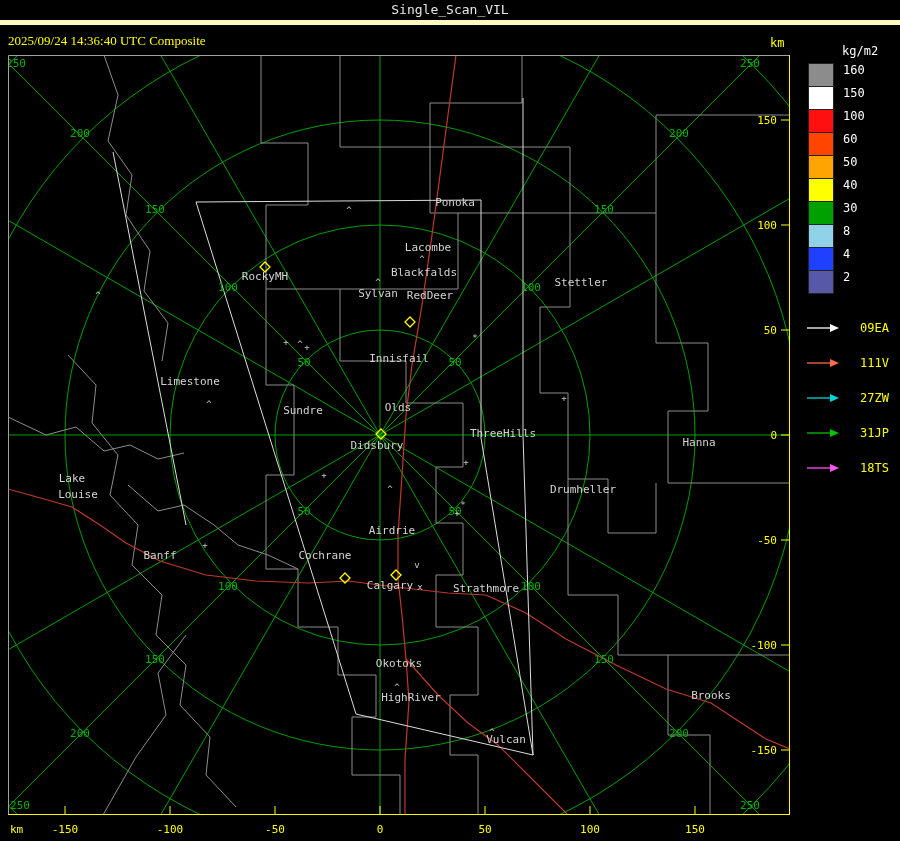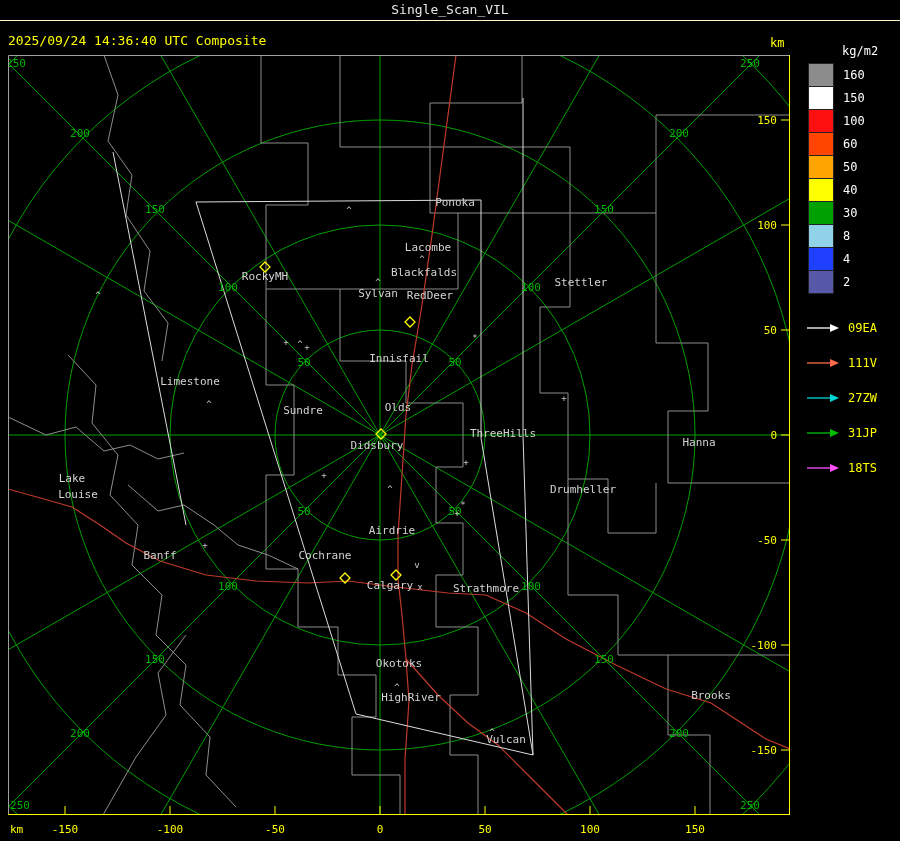--- a/index.html
+++ b/index.html
@@ -1,30 +1,30 @@
 <!DOCTYPE html>
 <html><head>
 <meta charset="utf-8">
 <style>
   html,body{margin:0;padding:0;width:900px;height:841px;background:#000;overflow:hidden;
     font-family:"DejaVu Sans Mono","Liberation Mono",monospace;}
   .titlebar{position:absolute;left:0;top:0;width:900px;height:20px;color:#e6e6e6;
-    font-size:13px;line-height:19px;text-align:center;border-bottom:1px solid #fef9c3;}
-  .timestamp{position:absolute;left:8px;top:33px;color:#ffff00;font-size:13px;}
+    font-size:13px;line-height:19px;text-align:center;border-bottom:5px solid #fef9c3;}
+  .timestamp{position:absolute;left:8px;top:33px;color:#ffff00;font-size:13px;font-family:Liberation Serif, serif;}
   .km-top{position:absolute;left:770px;top:36px;color:#ffff00;font-size:12px;}
   #mapsvg{position:absolute;left:8px;top:55px;}
   svg text{font-family:"DejaVu Sans Mono","Liberation Mono",monospace;}
   .cb-unit{position:absolute;left:842px;top:44px;color:#ffffff;font-size:12px;}
   #colorbar{position:absolute;left:808px;top:63px;}
-  .cb-row{display:flex;align-items:center;height:23px;}
+  .cb-row{display:flex;height:23px;}
   .cb-swatch{width:24px;height:22px;border:1px solid #222;}
   .cb-label{color:#ffffff;font-size:12px;margin-left:9px;}
   #legend{position:absolute;left:806px;top:310px;}
   .lg-row{display:flex;align-items:center;height:35px;}
-  .lg-label{color:#ffff00;font-size:12px;margin-left:8px;}
+  .lg-label{color:#ffff00;font-size:12px;margin-left:20px;}
 </style>
 </head>
 <body>
 
 <div class="titlebar">Single_Scan_VIL</div>
 <div class="timestamp">2025/09/24 14:36:40 UTC Composite</div>
 <div class="km-top">km</div>
 
 <svg id="mapsvg" xmlns="http://www.w3.org/2000/svg" width="782" height="786">
     <defs>

